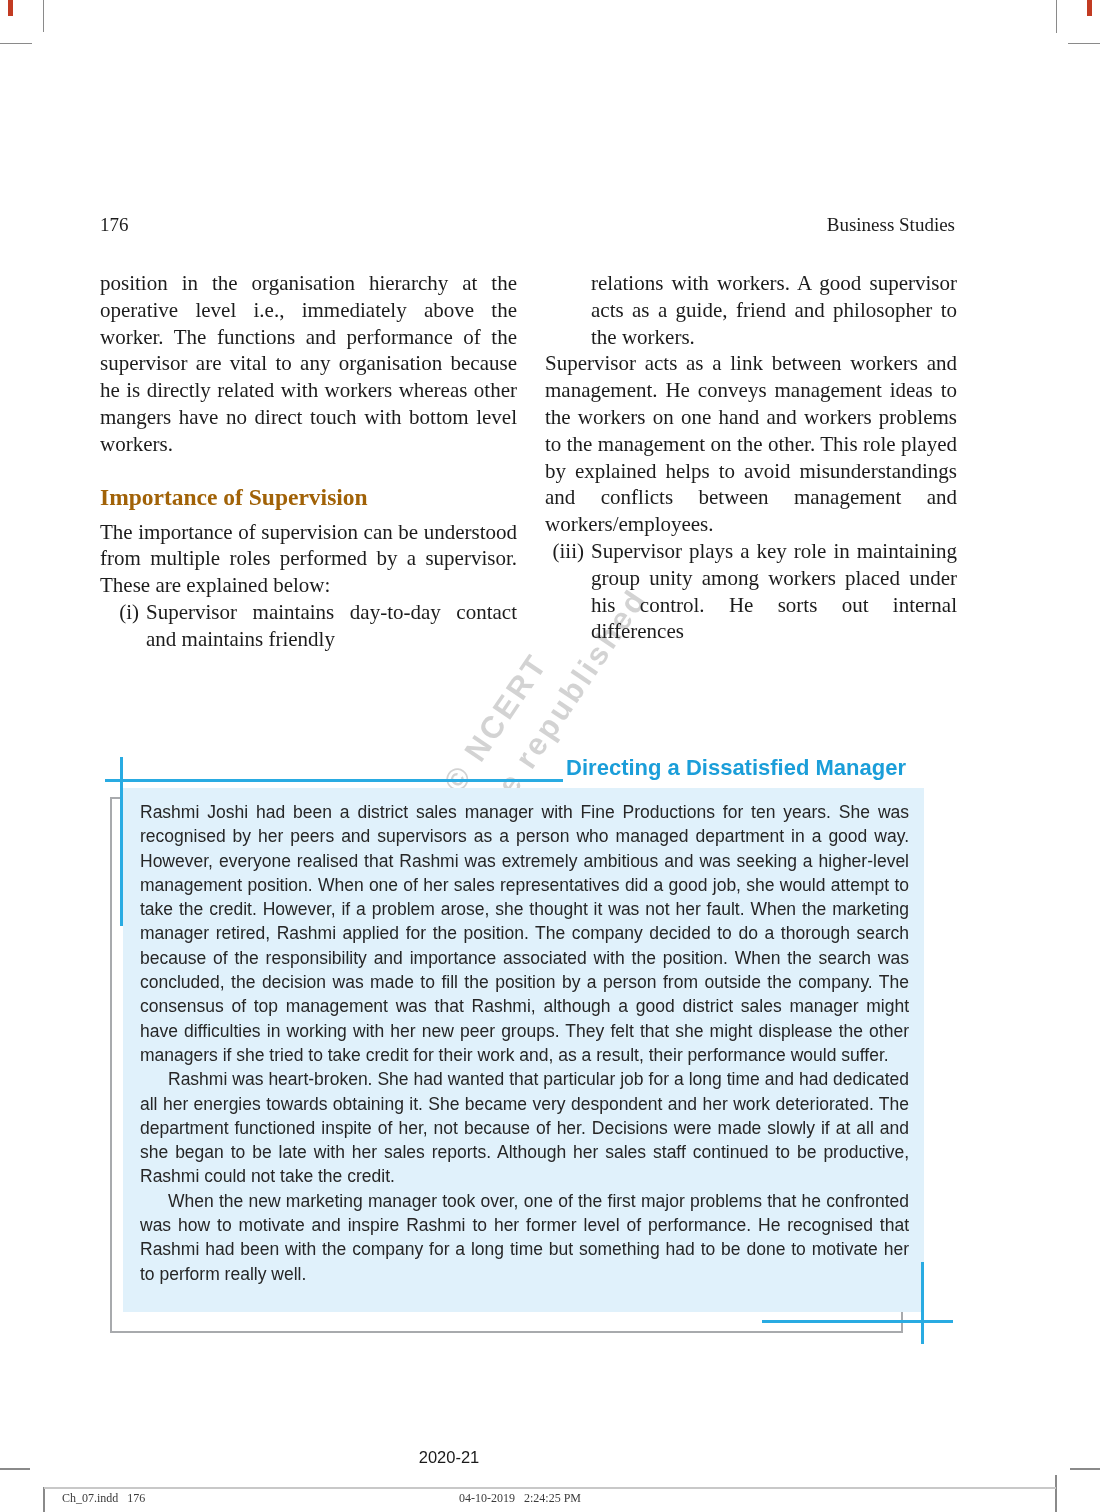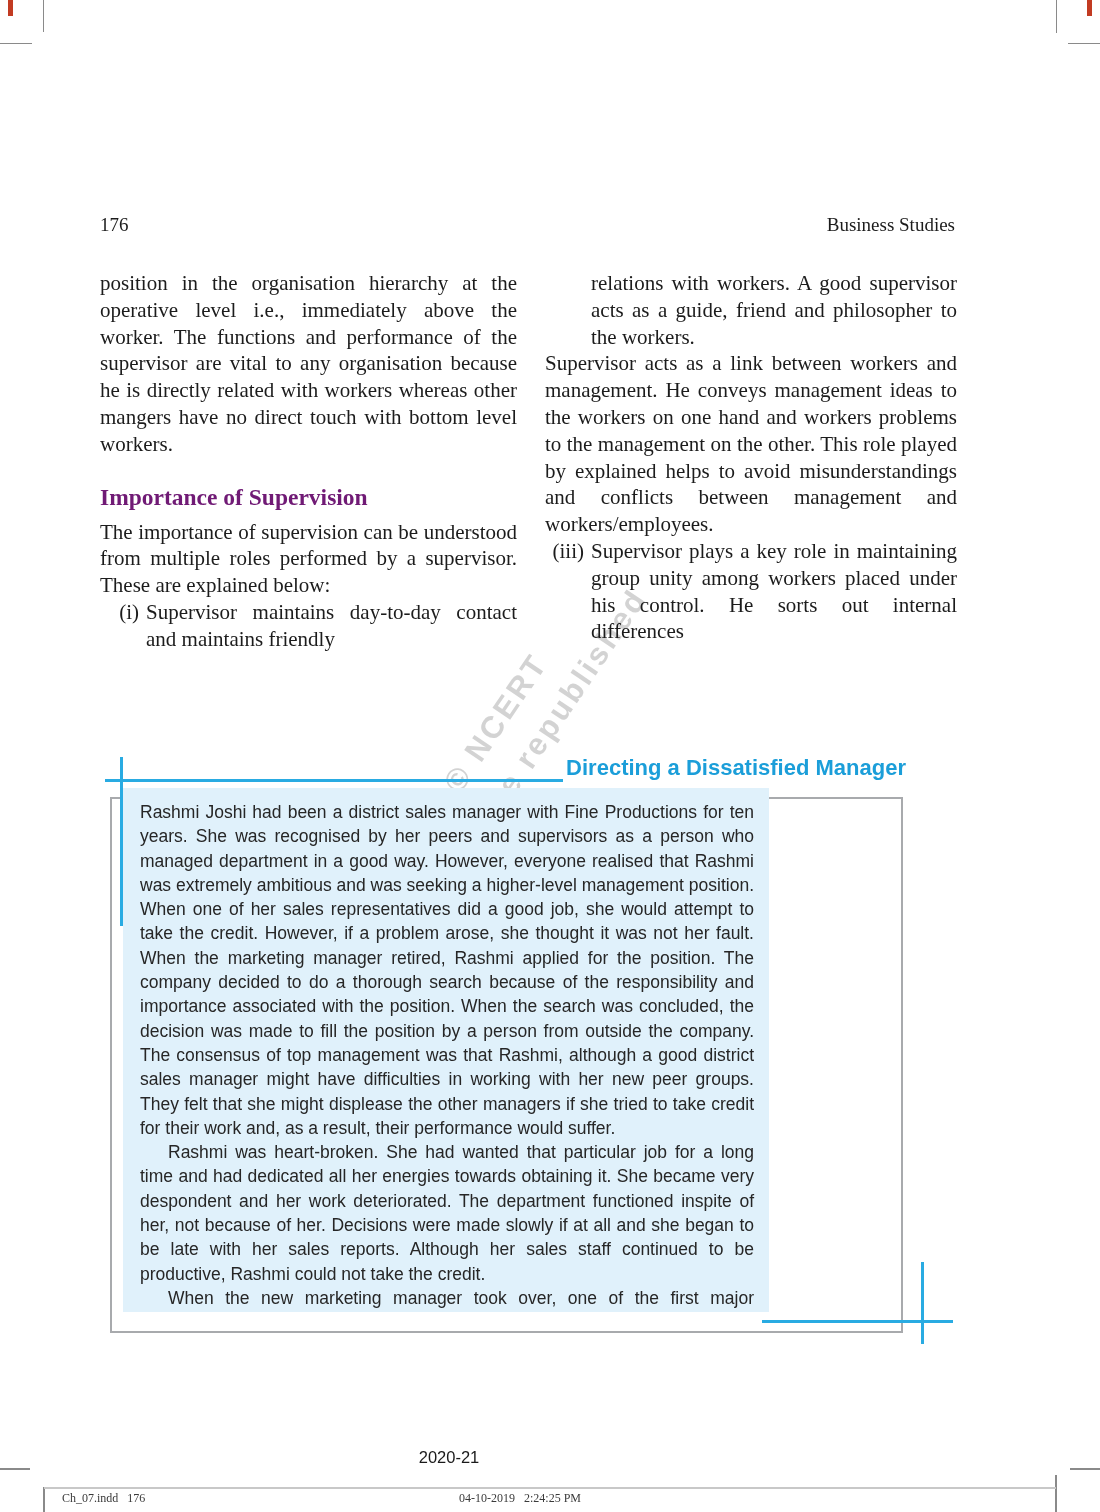--- a/index.html
+++ b/index.html
@@ -10,33 +10,33 @@
   .red-tick{position:absolute;background:#c23b22;width:5px;height:16px;top:0;}
   
   .runhead{position:absolute;top:214px;left:100px;width:855px;font-size:19px;
            display:flex;justify-content:space-between;}
   
   .col{position:absolute;top:270px;font-size:21px;line-height:26.8px;text-align:justify;}
   .col-left{left:100px;width:417px;}
   .col-right{left:545px;width:412px;}
   .col p{margin:0;}
   h2.sec{font-family:"Liberation Serif", serif;font-weight:bold;font-size:23.5px;
-         margin:24px 0 7px 0;line-height:30px;text-align:left;color:#701a75;}
+         margin:24px 0 7px 0;line-height:30px;text-align:left;color:#a16207;}
   .li{display:flex;margin:0;}
   .li .lbl{flex:none;width:46px;text-align:right;padding-right:7px;box-sizing:border-box;}
   .li .txt{flex:1;text-align:justify;}
   
   .wm{position:absolute;left:300px;top:690px;width:430px;text-align:center;
       transform:rotate(-56deg);font-family:"Liberation Sans", sans-serif;
       font-size:31px;letter-spacing:3px;line-height:46px;color:rgba(125,125,125,0.34);
       font-weight:bold;pointer-events:none;}
   
   .shadow-box{position:absolute;left:110px;top:797px;width:789px;height:532px;
               background:#ffffff;border:2px solid #a8aaad;}
-  .blue-box{position:absolute;left:123px;top:788px;width:646px;height:524px;
+  .blue-box{position:absolute;left:123px;top:788px;width:801px;height:524px;
             background:#e0f1fb;box-sizing:border-box;padding:12px 15px 8px 17px;
             font-family:"Liberation Sans", sans-serif;font-size:17.5px;line-height:24.3px;
             color:#262626;text-align:justify;overflow:hidden;}
   .blue-box p{margin:0;}
   .blue-box p.ind{text-indent:28px;}
   .box-title{position:absolute;left:400px;top:755px;width:506px;text-align:right;
              font-family:"Liberation Sans", sans-serif;font-weight:bold;font-size:22px;
              color:#1b9ed9;}
   .bluebar{position:absolute;background:#29abe2;}
   

